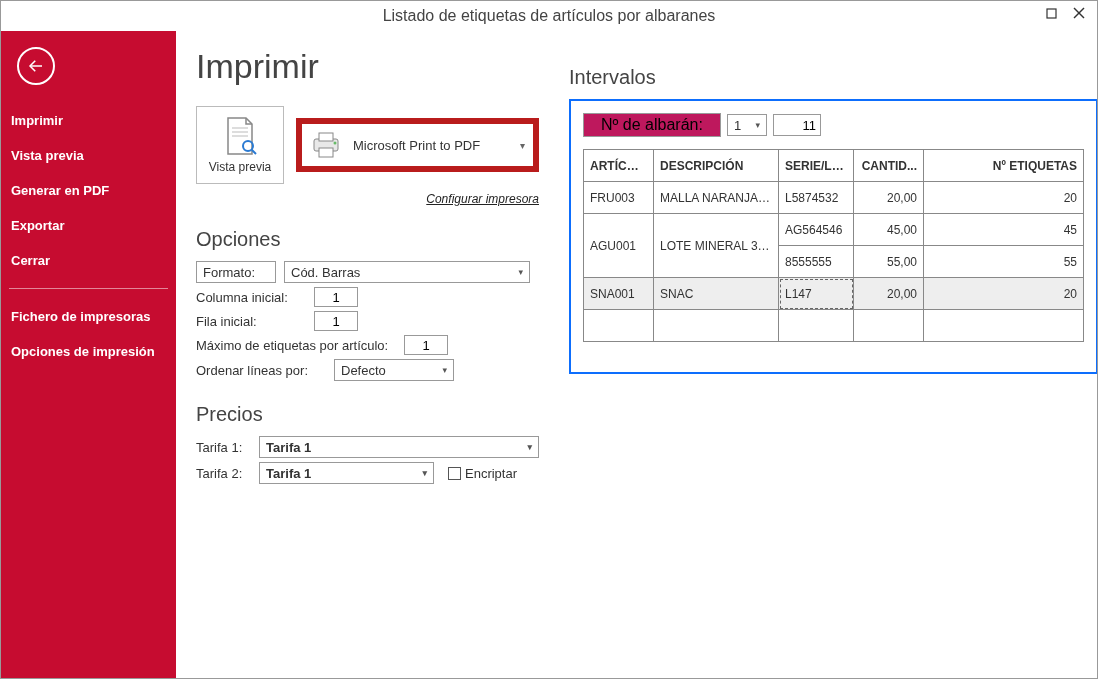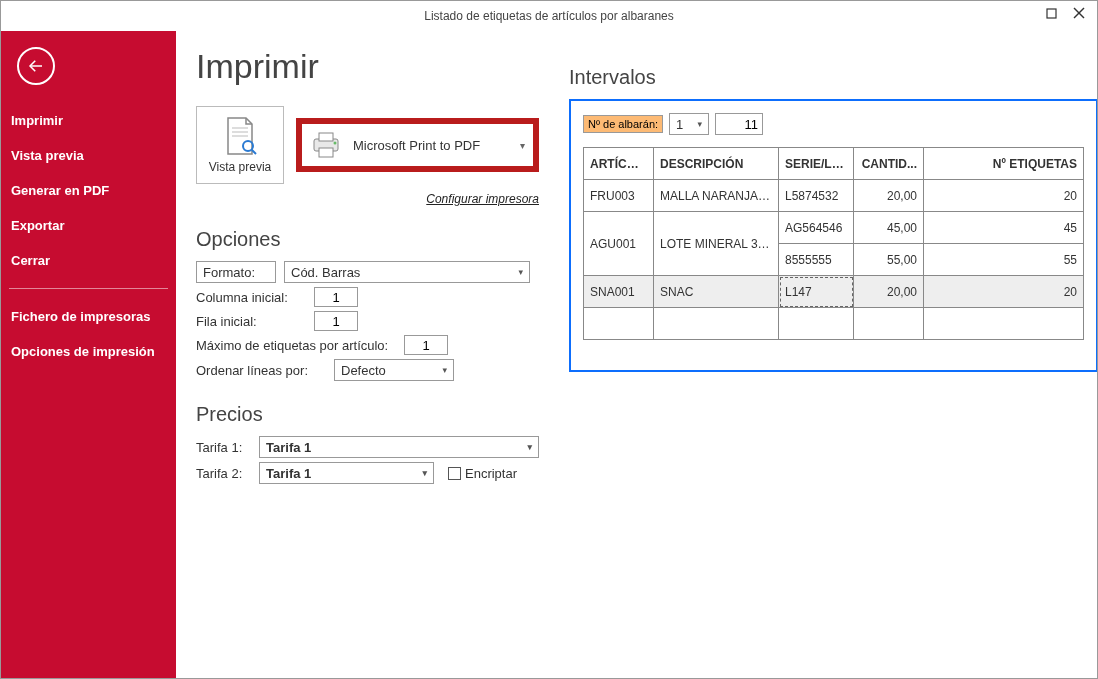--- a/index.html
+++ b/index.html
@@ -1,18 +1,18 @@
 <!DOCTYPE html>
 <html><head>
 <meta charset="utf-8">
 <style>
   * { box-sizing: border-box; }
   html, body { margin:0; padding:0; font-family: "Segoe UI", Arial, sans-serif; font-size:13px; color:#333; background:#fff; }
   .window { width:1098px; height:679px; border:1px solid #999; position:relative; display:flex; flex-direction:column; }
-  .titlebar { height:30px; display:flex; align-items:center; justify-content:center; position:relative; font-size:12px; color:#444; }
+  .titlebar { height:30px; display:flex; align-items:center; justify-content:center; position:relative; font-size:16px; color:#444; }
   .titlebar .controls { position:absolute; right:4px; top:0; display:flex; gap:0; }
   .titlebar .controls div { width:28px; height:24px; display:flex; align-items:center; justify-content:center; font-size:14px; cursor:pointer; }
   .body { flex:1; display:flex; min-height:0; }
   .sidebar { width:175px; background:#c60c30; color:#fff; display:flex; flex-direction:column; padding-top:10px; }
   .back-circle { width:38px; height:38px; border:2px solid #fff; border-radius:50%; margin:6px 0 18px 16px; display:flex; align-items:center; justify-content:center; cursor:pointer; }
   .back-circle svg { width:18px; height:18px; fill:none; stroke:#fff; stroke-width:2; }
   .nav-item { padding:10px 10px 10px 10px; font-weight:600; font-size:13px; cursor:pointer; }
   .nav-sep { height:1px; background:rgba(255,255,255,0.5); margin:10px 8px; }
   .main { flex:1; padding:10px 20px 10px 20px; overflow:auto; }
   h1.page-title { font-weight:300; font-size:34px; color:#444; margin:6px 0 20px 0; }
@@ -32,21 +32,21 @@
   .combo .arrow { font-size:9px; color:#555; margin-left:auto; padding-left:8px; }
   .combo.formato-label { width:80px; }
   .combo.formato-val { width:246px; justify-content:space-between; }
   .numbox { border:1px solid #999; width:44px; height:20px; text-align:center; font-size:13px; }
   .ord-combo { width:120px; justify-content:space-between; }
   .tarifa-combo { width:175px; justify-content:space-between;font-weight:bold; }
   .checkbox { width:13px; height:13px; border:1px solid #555; display:inline-block; margin-right:4px; vertical-align:middle; }
   .right-col { flex:1; }
   .intervalos-box { border:2px solid #0d6efd; padding:12px 12px 30px 12px; }
   .interval-top { display:flex; align-items:center; gap:6px; margin-bottom:12px; }
-  .btn-alb { border:1px solid #999; padding:2px 4px; font-size:11px; background:#fdba74; cursor:pointer; }
+  .btn-alb { border:1px solid #999; padding:2px 17px; font-size:16px; background:#be185d; cursor:pointer; }
   .small-combo { width:40px; justify-content:space-between; }
   .num11 { border:1px solid #999; width:48px; height:22px; text-align:right; padding:0 4px; font-size:13px; }
   table.grid { border-collapse:collapse; width:100%; table-layout:fixed; }
   table.grid th, table.grid td { border:1px solid #888; padding:4px 6px; font-size:12px; height:32px; vertical-align:middle; overflow:hidden; white-space:nowrap; text-overflow:ellipsis;margin-left:16px; }
   table.grid th { font-weight:700; text-align:left; background:#fff; }
   table.grid th.num, table.grid td.num { text-align:right; }
   .sel-row td { background:#eeeeee; }
   .sel-cell { outline:1px dashed #666; outline-offset:-2px; }
   .filler-row td { height:130px; border-top:none; }
   col.c-art { width:70px; } col.c-desc{width:125px;} col.c-serie{width:75px;} col.c-cant{width:70px;} col.c-etiq{width:160px;}

